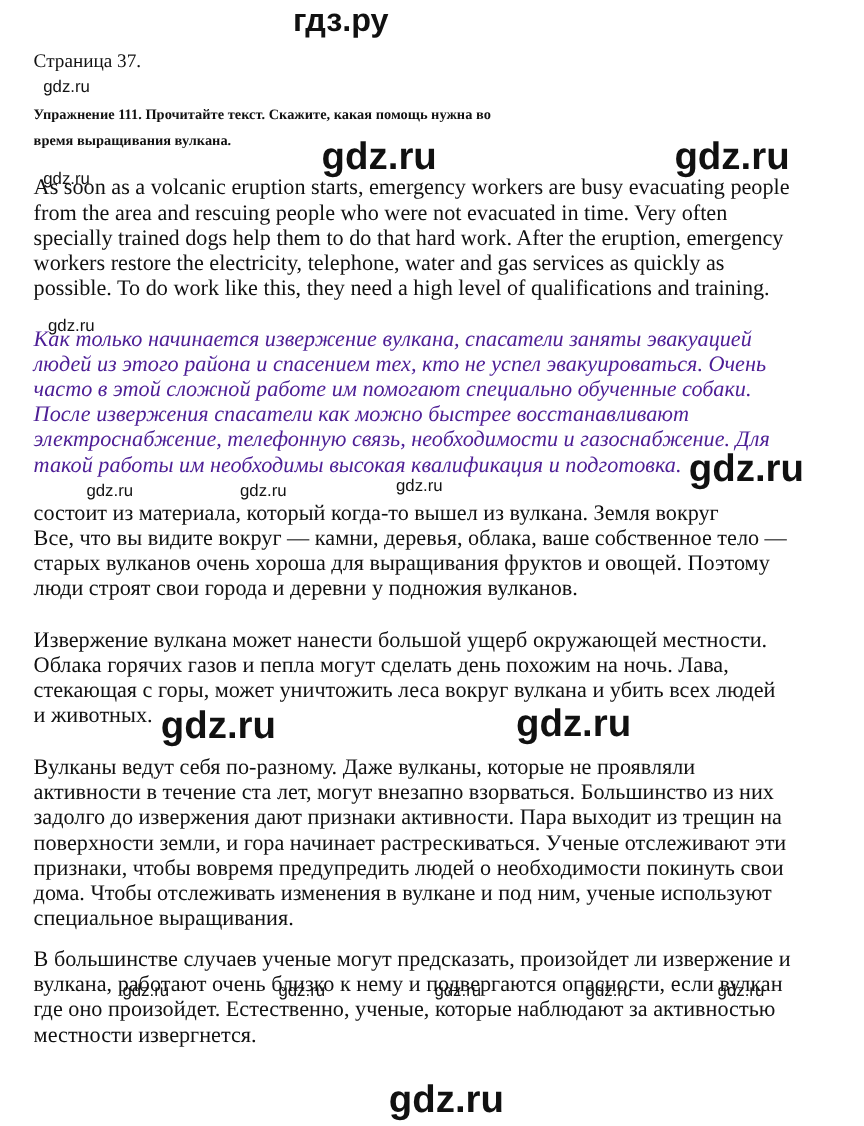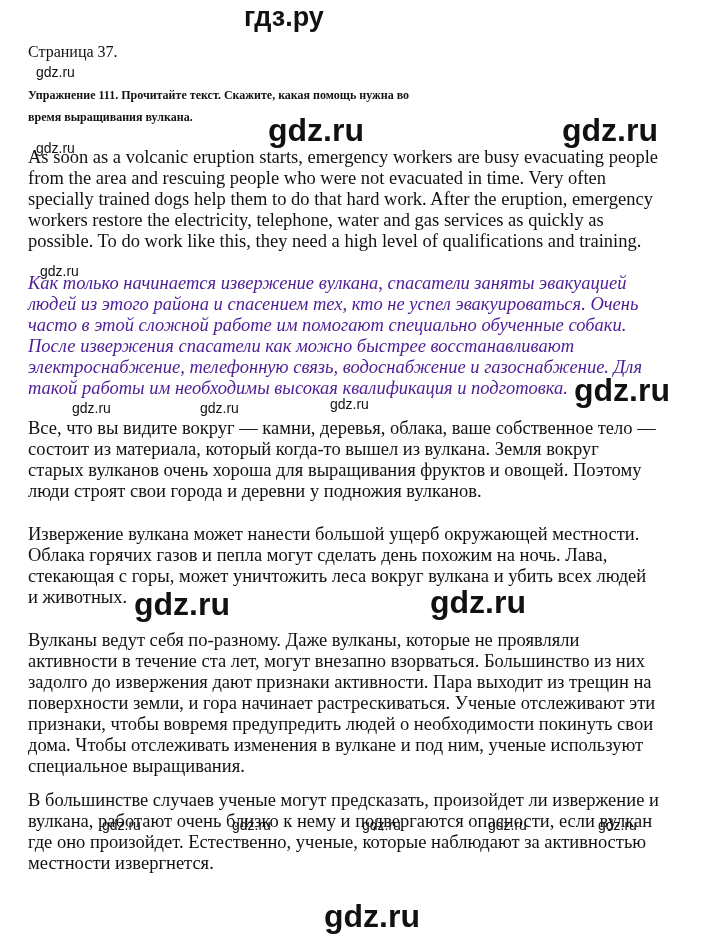--- a/index.html
+++ b/index.html
@@ -32,27 +32,27 @@
   <div>specially trained dogs help them to do that hard work. After the eruption, emergency</div>
   <div>workers restore the electricity, telephone, water and gas services as quickly as</div>
   <div>possible. To do work like this, they need a high level of qualifications and training.</div>
 </div>
 
 <div class="para serif ru-italic" style="top:273px;">
   <div>Как только начинается извержение вулкана, спасатели заняты эвакуацией</div>
   <div>людей из этого района и спасением тех, кто не успел эвакуироваться. Очень</div>
   <div>часто в этой сложной работе им помогают специально обученные собаки.</div>
   <div>После извержения спасатели как можно быстрее восстанавливают</div>
-  <div>электроснабжение, телефонную связь, водоснабжение и газоснабжение. Для</div>
+  <div>электроснабжение, телефонную связь, необходимости и газоснабжение. Для</div>
   <div>такой работы им необходимы высокая квалификация и подготовка.</div>
 </div>
 
 <div class="para serif" style="top:418px;">
+  <div>состоит из материала, который когда-то вышел из вулкана. Земля вокруг</div>
   <div>Все, что вы видите вокруг — камни, деревья, облака, ваше собственное тело —</div>
-  <div>состоит из материала, который когда-то вышел из вулкана. Земля вокруг</div>
   <div>старых вулканов очень хороша для выращивания фруктов и овощей. Поэтому</div>
   <div>люди строят свои города и деревни у подножия вулканов.</div>
 </div>
 
 <div class="para serif" style="top:524px;">
   <div>Извержение вулкана может нанести большой ущерб окружающей местности.</div>
   <div>Облака горячих газов и пепла могут сделать день похожим на ночь. Лава,</div>
   <div>стекающая с горы, может уничтожить леса вокруг вулкана и убить всех людей</div>
   <div>и животных.</div>
 </div>

